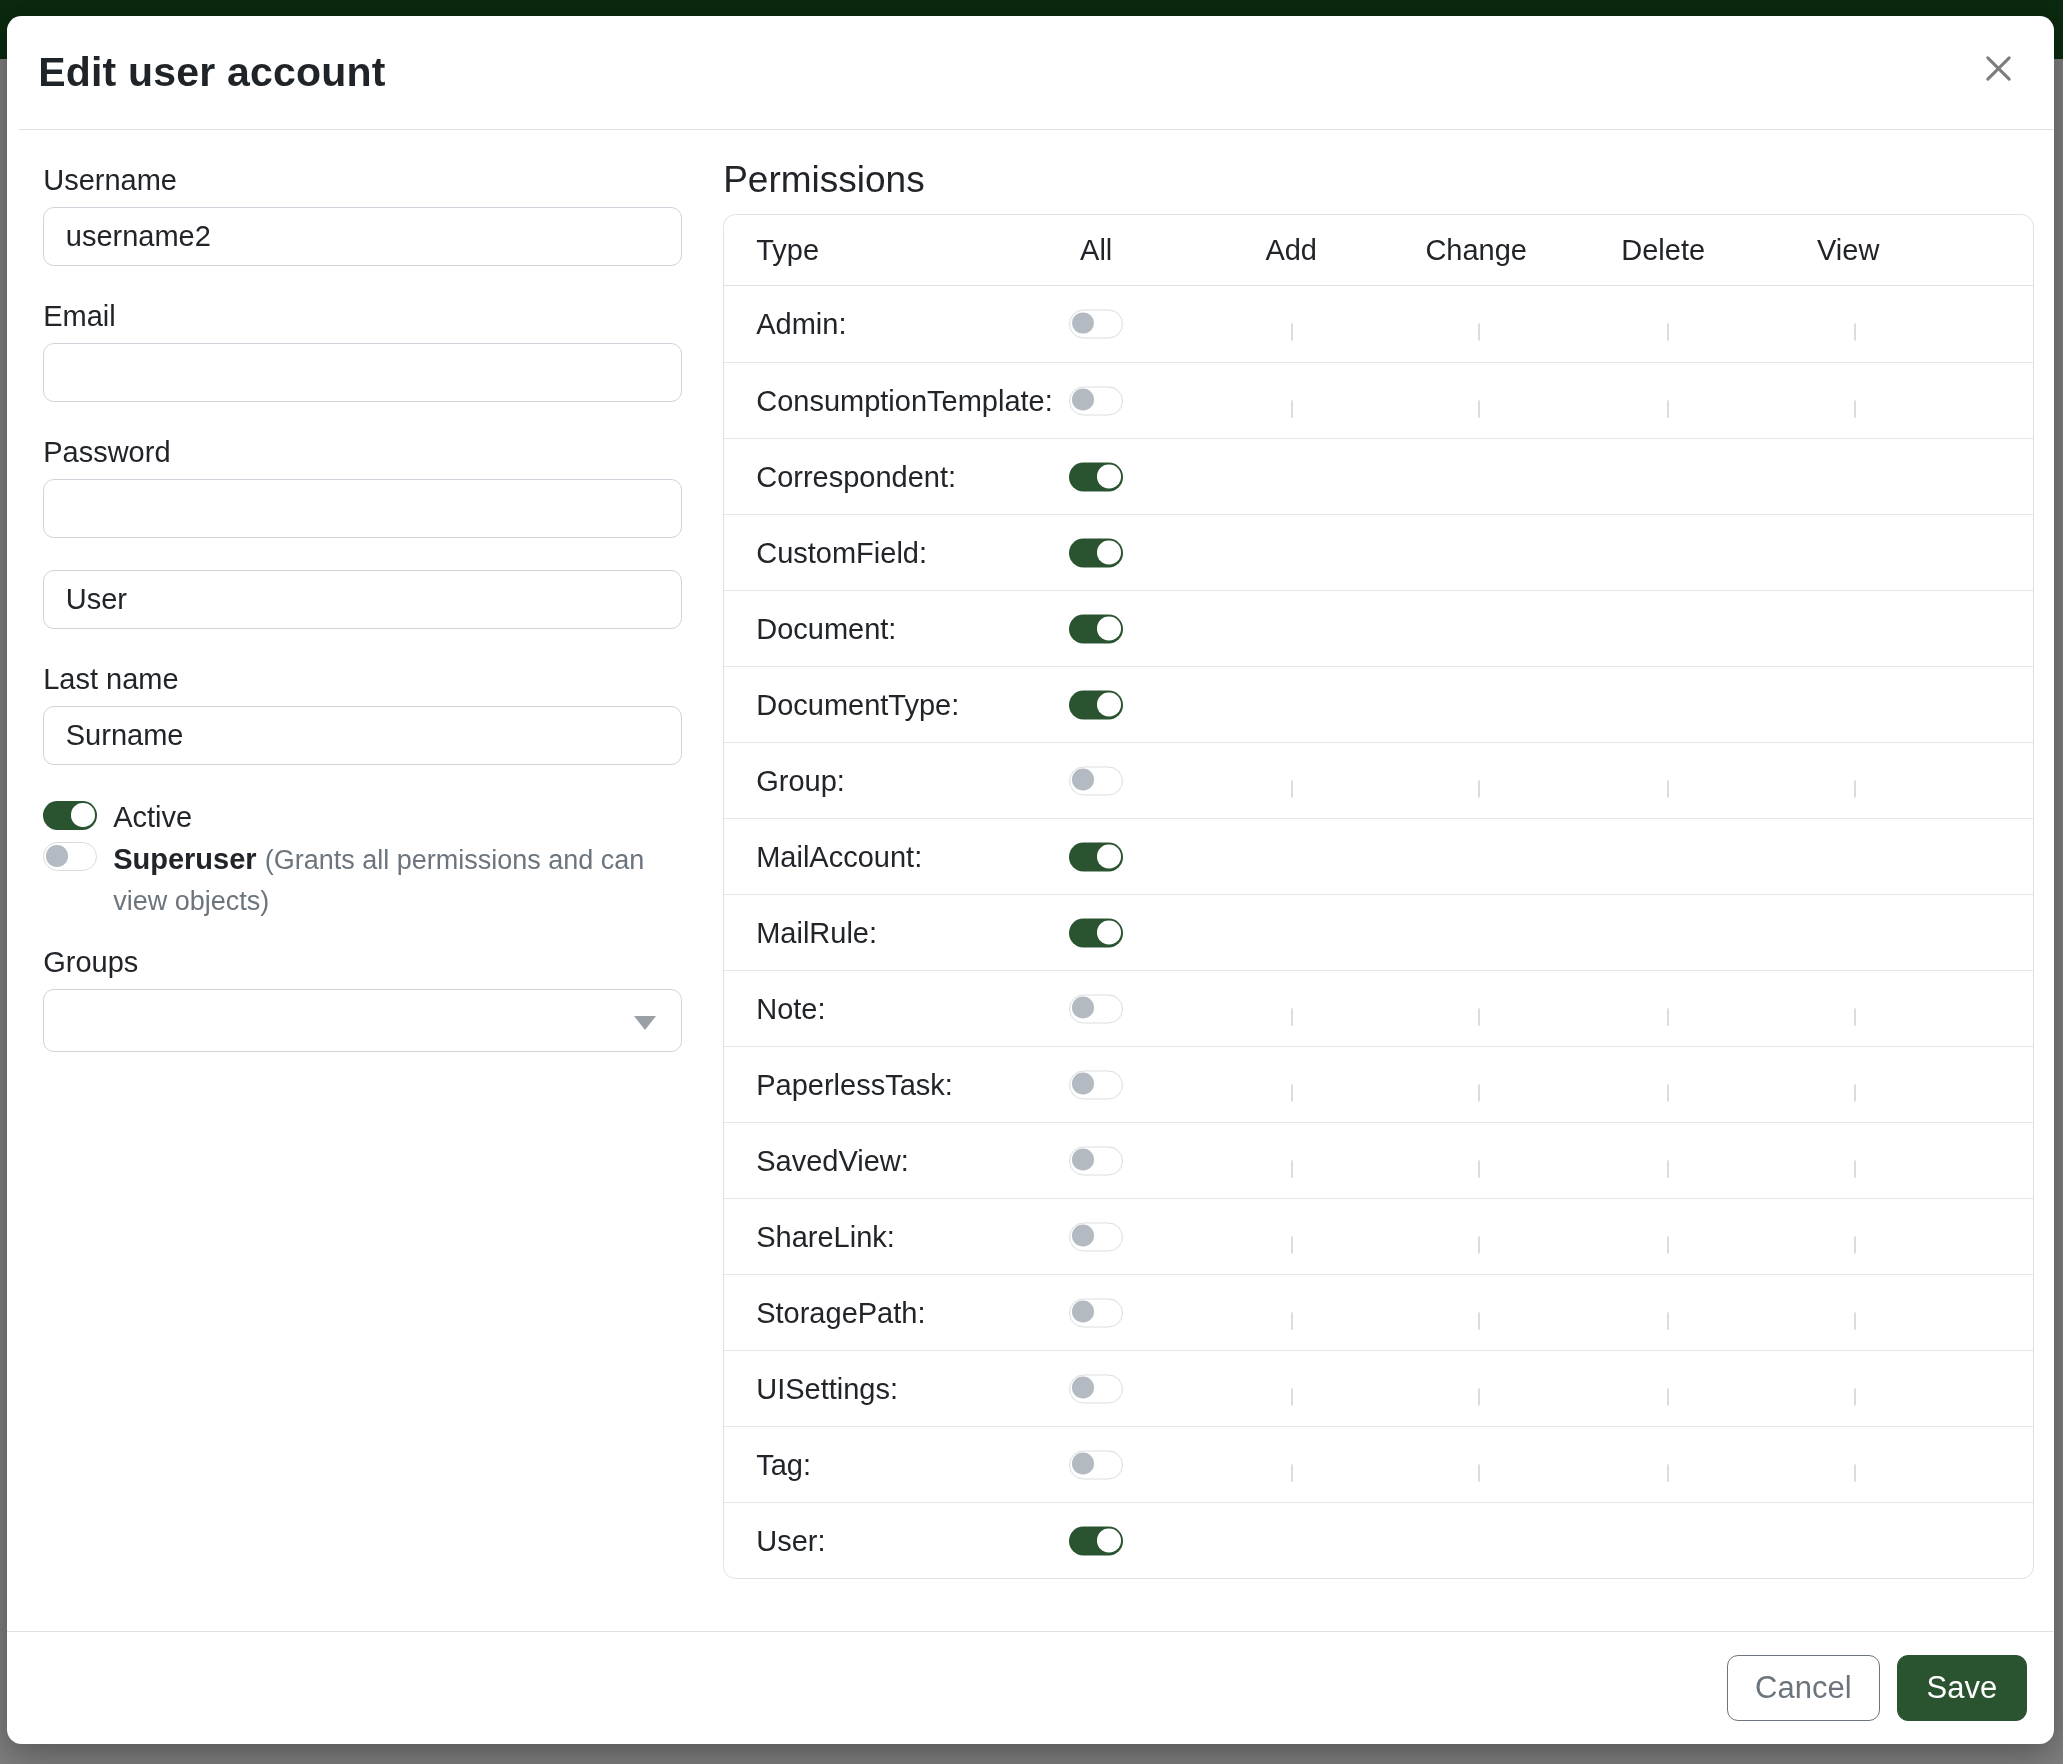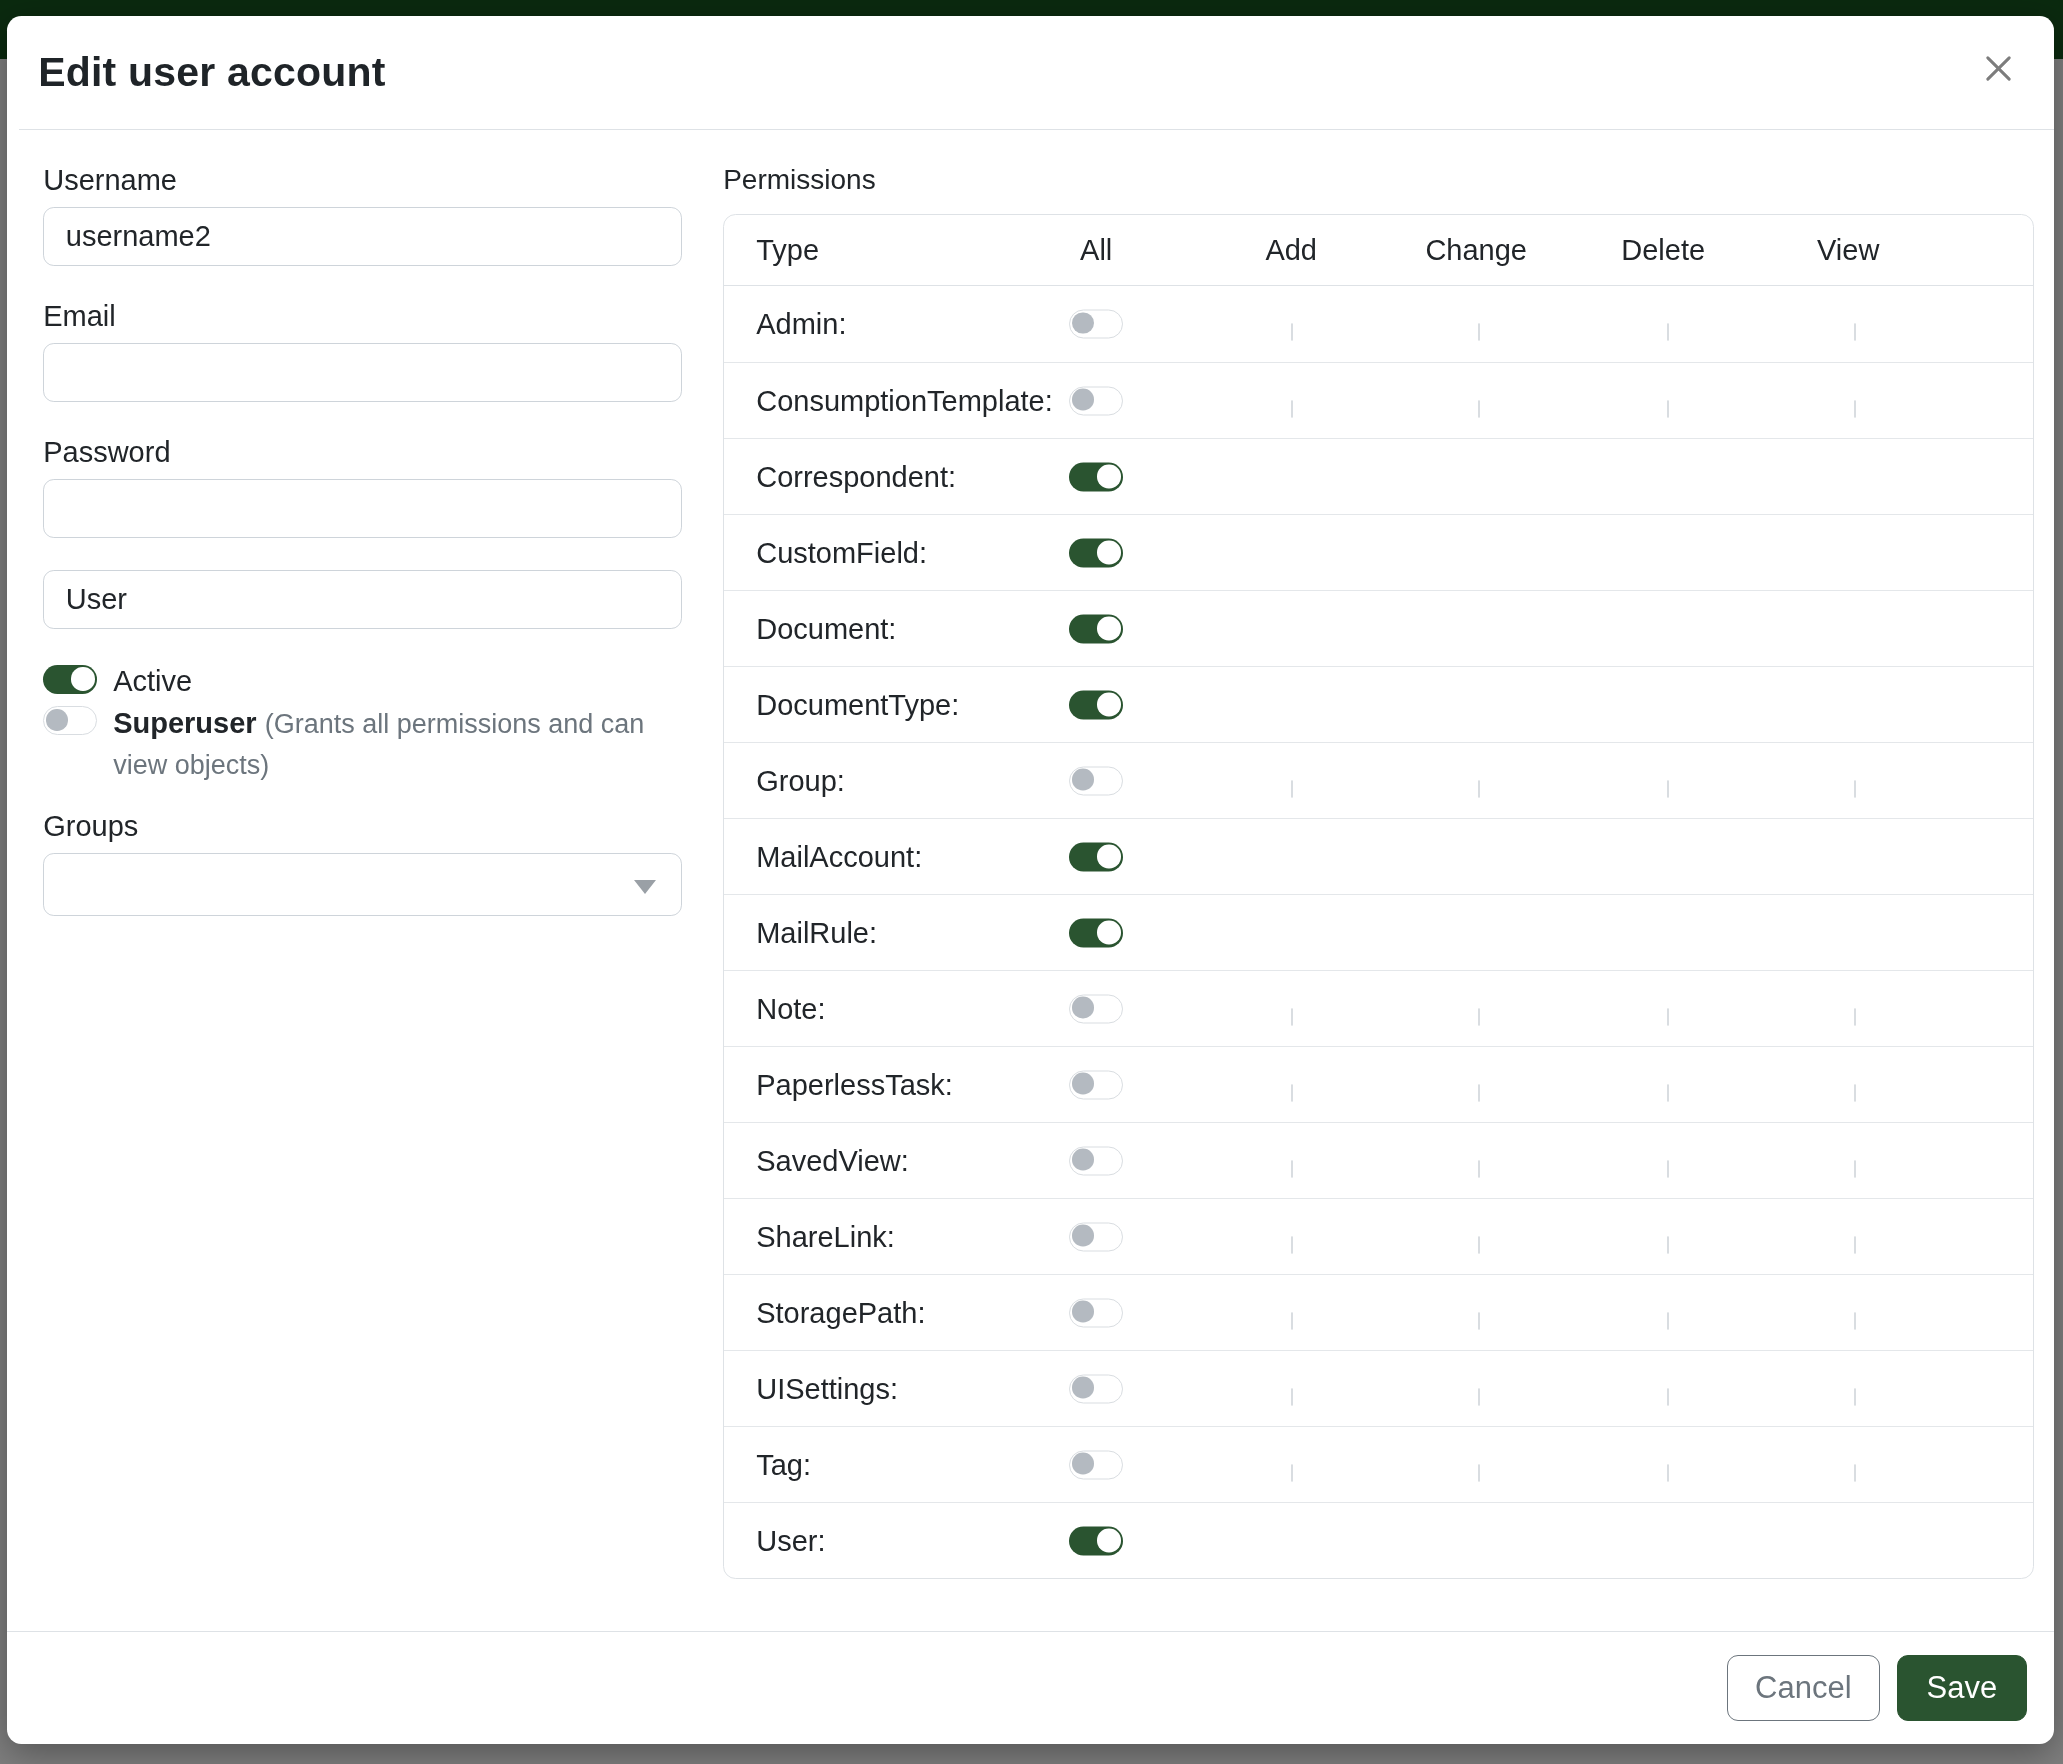--- a/index.html
+++ b/index.html
@@ -101,21 +101,21 @@
     position: absolute;
     right: 25px; top: 50%;
     transform: translateY(-35%);
     width: 0; height: 0;
     border-left: 11.7px solid transparent;
     border-right: 11.7px solid transparent;
     border-top: 14.4px solid #9aa0a6;
   }
 
   
-  .perm-label-heading { display: block; font-size: 28px; line-height: 36px; margin-bottom: 16px; color: #212529; }
+  .perm-label-heading { display: block; font-size: 37px; line-height: 36px; margin-bottom: 16px; color: #212529; }
   .perm-table {
     border: 1.8px solid #dee2e6;
     border-radius: 12.6px;
     overflow: hidden;
     background: #fff;
   }
   .perm-header { position: relative; height: 71px; border-bottom: 1.8px solid #dee2e6; }
   .perm-header span { position: absolute; top: 50%; transform: translateY(-50%); font-size: 29px; color: #212529; white-space: nowrap; }
   .h-type { left: 32px; }
   .h-center { transform: translate(-50%,-50%) !important; }
@@ -196,20 +196,24 @@
 
       <div class="field-group">
         <label class="field-label">Password</label>
         <input class="text-input" type="password" value="" style="">
       </div>
 
       <div class="field-group">
         <input class="text-input" type="text" value="User" style="">
       </div>
 
+      <div class="field-group">
+        <label class="field-label">Last name</label>
+        <input class="text-input" type="text" value="Surname" style="">
+      </div>
 
       <div class="switch-row active-row">
         <span class="switch on"></span>
         <span class="switch-text">
           <span class="switch-label-plain">Active</span>
         </span>
       </div>
 
       <div class="switch-row">
         <span class="switch off"></span>

